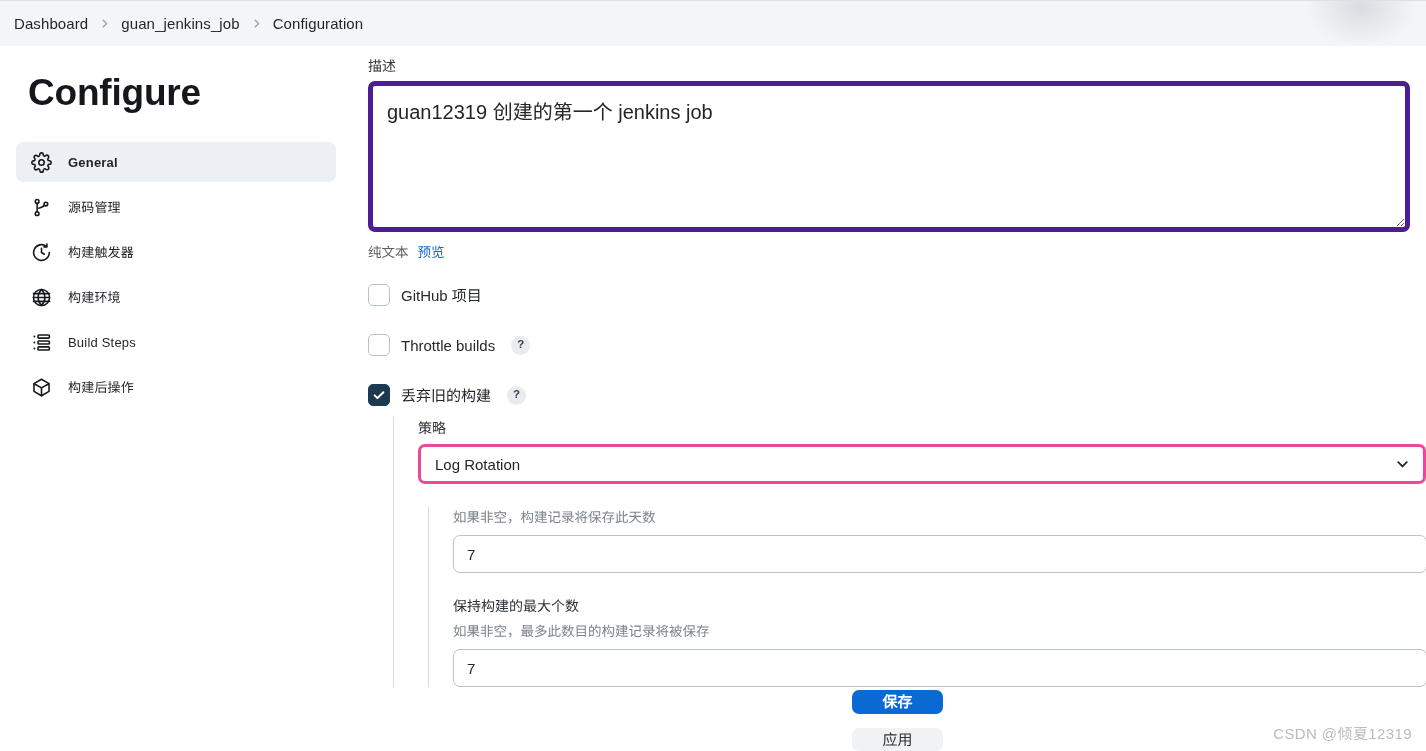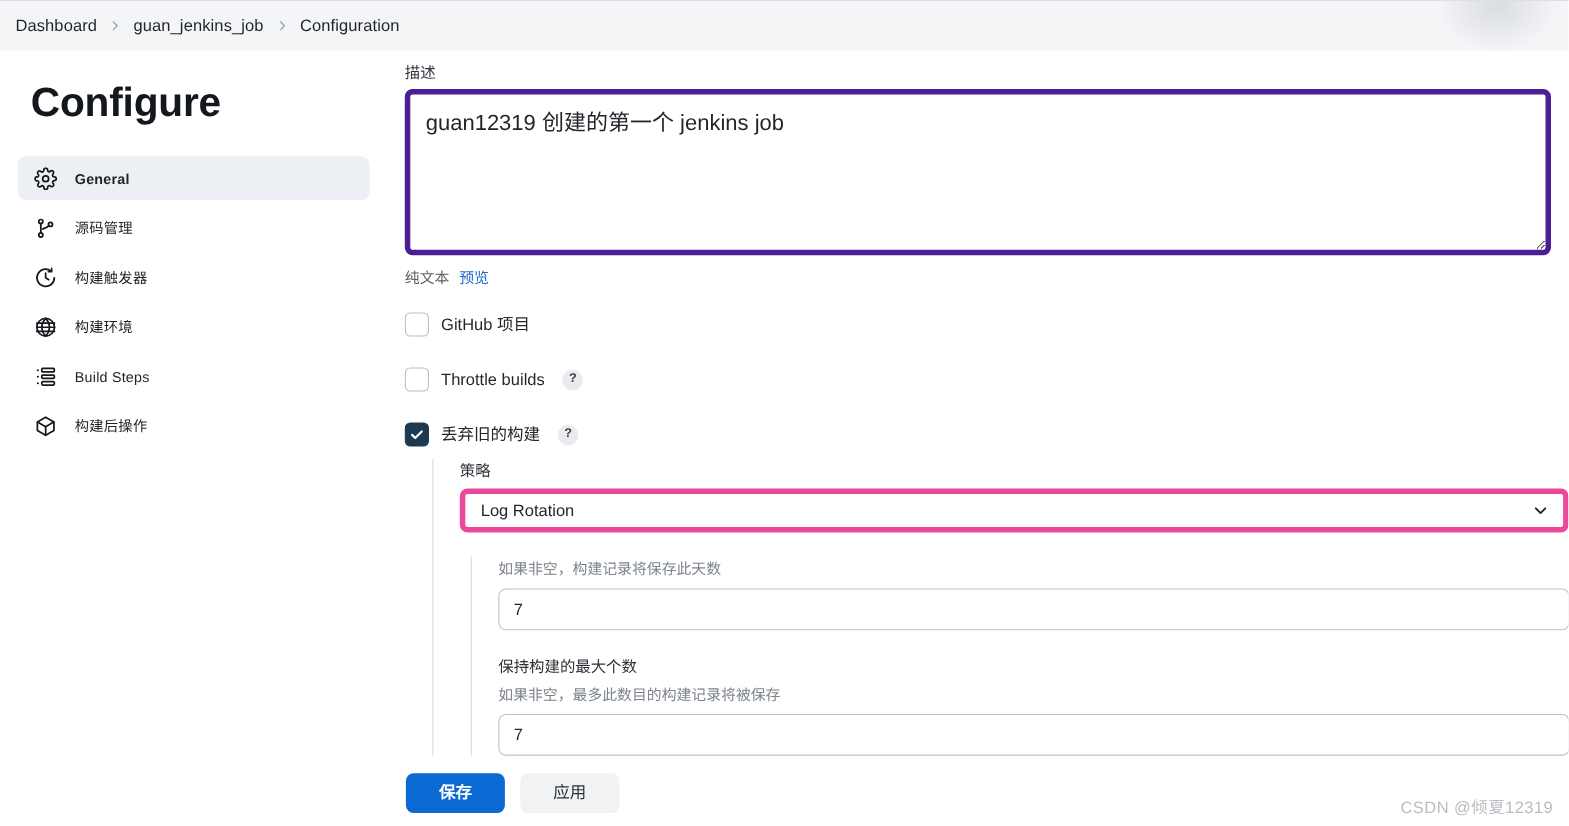--- a/index.html
+++ b/index.html
@@ -198,21 +198,21 @@
     margin-left: 25px;
     padding-left: 24px;
     border-left: 1px solid #d6dbe0;
     margin-top: -6px;
   }
   .strategy-label { font-size: 14px; color: #31363c; margin-bottom: 7px; }
   .select-box {
     position: relative;
     width: 1008px;
     height: 40px;
-    border: 5px solid #ec4899;
+    border: 3px solid #ec4899;
     border-radius: 7px;
     background: #fff;
     display: flex;
     align-items: center;
     padding: 0 14px;
     cursor: pointer;
     font-size: 15px;
     color: #22262b;
   }
   .select-caret {
@@ -249,20 +249,21 @@
   .actionbar {
     position: absolute;
     left: 0; bottom: 0;
     width: 1426px;
     height: 61px;
     background: #ffffff;
     display: flex;
     align-items: center;
     padding-left: 369px;
     gap: 14px;
+    flex-direction: column;
   }
   .btn {
     border: none;
     border-radius: 7px;
     height: 36px;
     padding: 0 30px;
     font-size: 15px;
     font-family: "Liberation Sans", "DejaVu Sans", sans-serif;
     cursor: pointer;
     line-height: 1;

